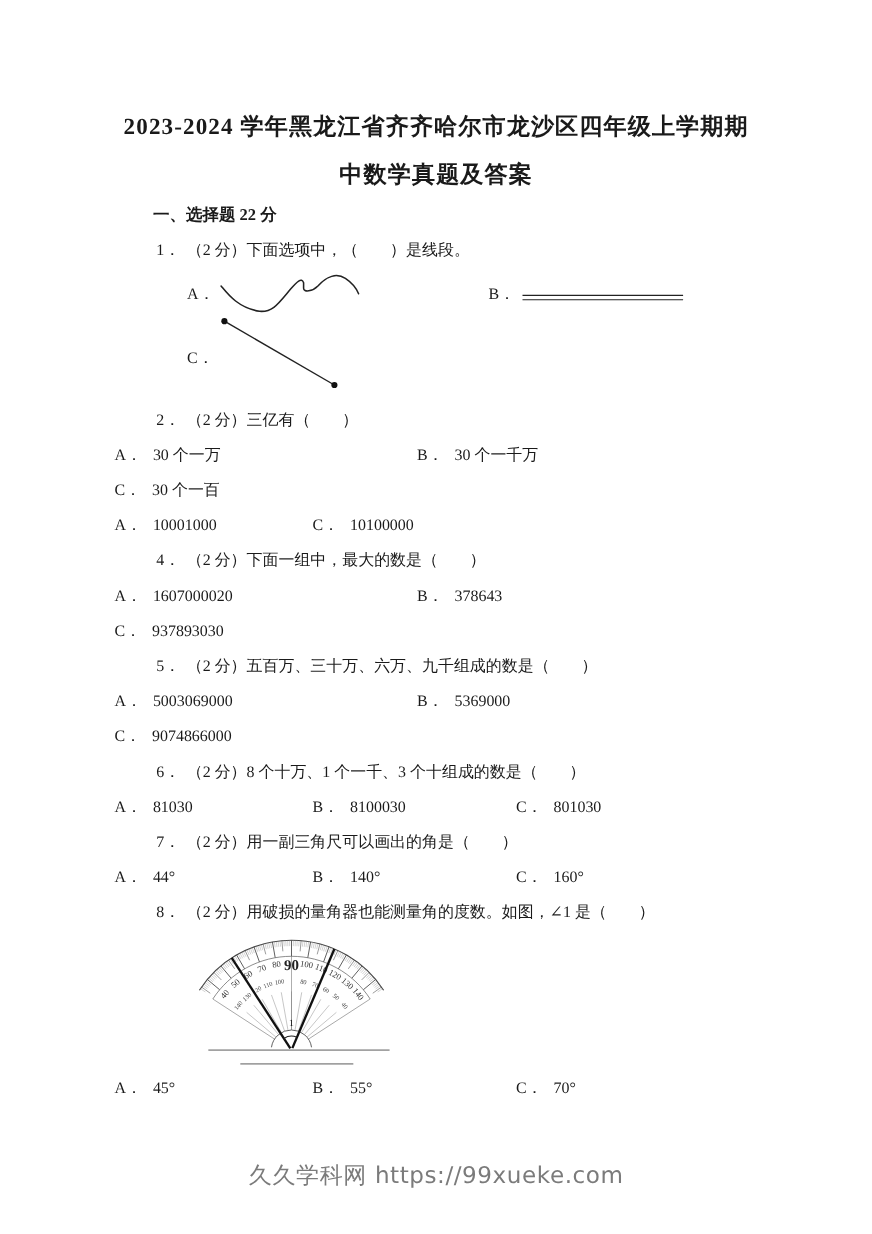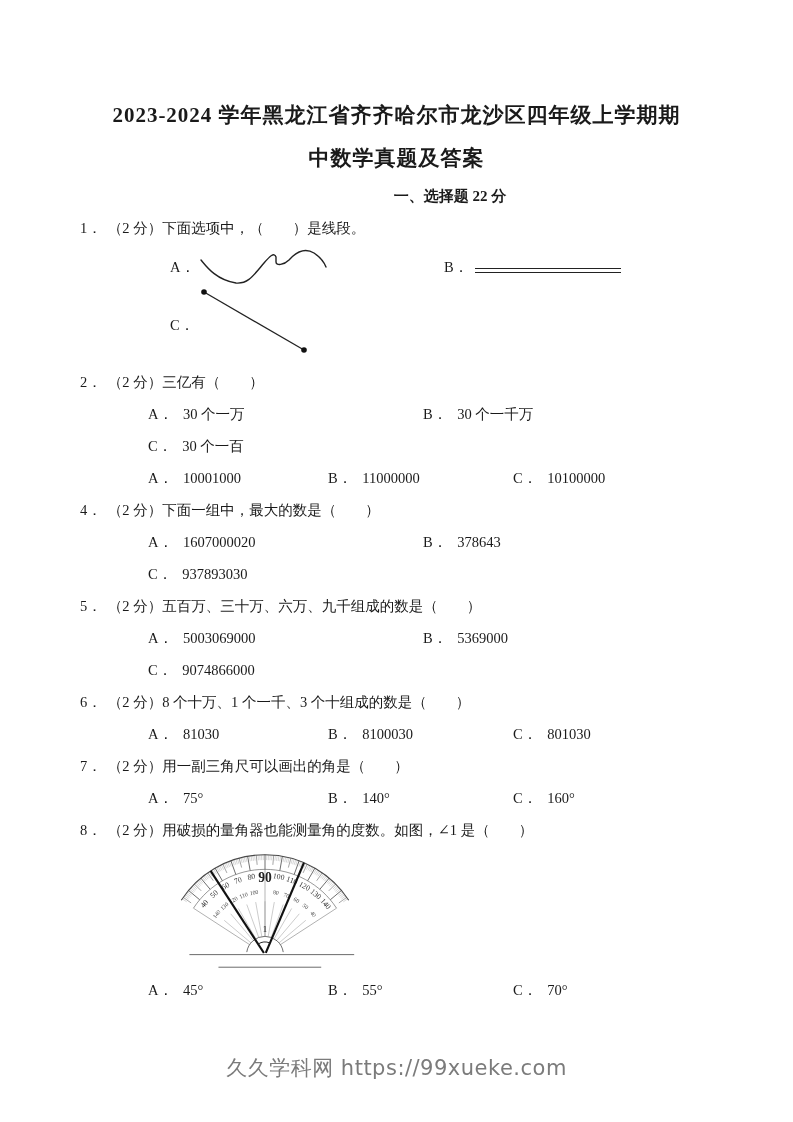--- a/index.html
+++ b/index.html
@@ -19,31 +19,30 @@
     font-size:21px;
     font-weight:bold;
     line-height:43px;
     letter-spacing:1px;
   }
   .section-heading{
     margin-left:107px;
     font-size:15px;
     font-weight:bold;
     line-height:32px;
-    text-align:center;
   }
   .question{font-size:14.5px;}
   .stem{
-    margin-left:48px;
+    margin-left:110px;
     line-height:32px;
     white-space:nowrap;
   }
   .qnum{margin-right:6px;}
   .opt-row{
-    margin-left:116px;
+    margin-left:72px;
     line-height:32px;
     display:flex;
   }
   .opt{display:inline-block;white-space:nowrap;}
   .cols3 .opt:nth-child(1){width:180px;}
   .cols3 .opt:nth-child(2){width:185px;}
   .cols2 .opt:nth-child(1){width:275px;}
   .opt-label{margin-right:10px;}
   
   .q1-figs{position:relative;height:122px;}
@@ -111,21 +110,20 @@
       <span class="opt"><span class="opt-label">B．</span><span>30 个一千万</span></span>
     </div>
     <div class="opt-row cols2">
       <span class="opt"><span class="opt-label">C．</span><span>30 个一百</span></span>
     </div>
   </div>
 
   <div class="question">
     <div class="opt-row cols3">
       <span class="opt"><span class="opt-label">A．</span><span>10001000</span></span>
-      <span class="opt"><span class="opt-label">B．</span><span>11000000</span></span>
       <span class="opt"><span class="opt-label">C．</span><span>10100000</span></span>
     </div>
   </div>
 
   <div class="question">
     <div class="stem">
       <span class="qnum">4．</span><span>（2 分）下面一组中，最大的数是（　　）</span>
     </div>
     <div class="opt-row cols2">
       <span class="opt"><span class="opt-label">A．</span><span>1607000020</span></span>
@@ -158,21 +156,21 @@
       <span class="opt"><span class="opt-label">B．</span><span>8100030</span></span>
       <span class="opt"><span class="opt-label">C．</span><span>801030</span></span>
     </div>
   </div>
 
   <div class="question">
     <div class="stem">
       <span class="qnum">7．</span><span>（2 分）用一副三角尺可以画出的角是（　　）</span>
     </div>
     <div class="opt-row cols3">
-      <span class="opt"><span class="opt-label">A．</span><span>75°</span></span>
+      <span class="opt"><span class="opt-label">A．</span><span>44°</span></span>
       <span class="opt"><span class="opt-label">B．</span><span>140°</span></span>
       <span class="opt"><span class="opt-label">C．</span><span>160°</span></span>
     </div>
   </div>
 
   <div class="question">
     <div class="stem">
       <span class="qnum">8．</span><span>（2 分）用破损的量角器也能测量角的度数。如图，∠1 是（　　）</span>
     </div>
     <div class="q8-fig">

